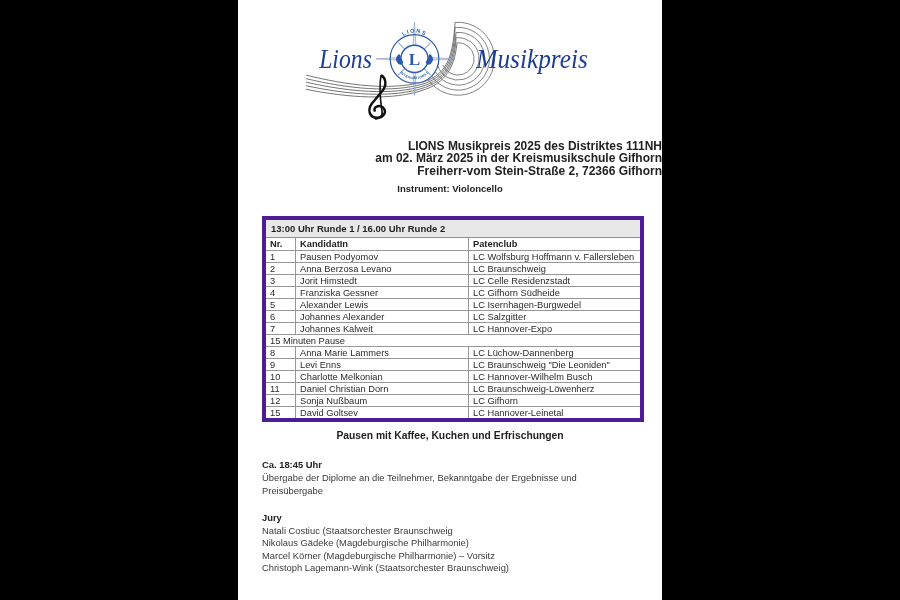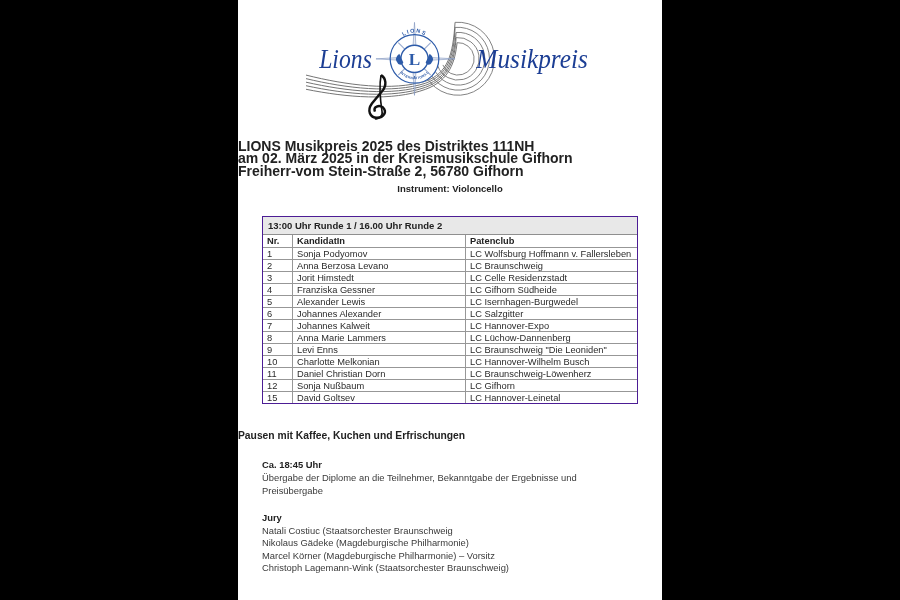--- a/index.html
+++ b/index.html
@@ -5,50 +5,50 @@
   html,body{margin:0;padding:0;}
   body{
     width:900px;height:600px;background:#000;position:relative;overflow:hidden;
     font-family:"Liberation Sans", sans-serif;color:#2a2a2a;
   }
   .page{
     position:absolute;left:238px;top:0;width:424px;height:600px;background:#fff;
   }
   .logo{position:absolute;left:68px;top:14px;width:290px;height:110px;}
   .doc-header{
-    position:absolute;top:140px;left:0;width:100%;text-align:left;
-    font-size:14px;font-weight:bold;line-height:12.3px;color:#222;
+    position:absolute;top:140px;left:0;width:100%;text-align:right;
+    font-size:12px;font-weight:bold;line-height:12.3px;color:#222;
   }
   .instrument{
     position:absolute;top:183px;left:0;width:100%;text-align:center;
     font-size:9.5px;font-weight:bold;color:#222;
   }
   .table-wrap{
     position:absolute;left:24px;top:216px;width:374px;
-    border:1px solid #4c1d95;
+    border:4px solid #4c1d95;
   }
   .band{
     background:#e8e8e8;height:17px;line-height:17px;padding-left:5px;
     font-size:9.5px;font-weight:bold;border-bottom:1px solid #8f8f8f;color:#222;
   }
   table.schedule{
     width:100%;border-collapse:collapse;border-style:hidden;
     font-size:9.3px;table-layout:fixed;
   }
   table.schedule th, table.schedule td{
     border:1px solid #979797;padding:0 0 0 4px;text-align:left;
     white-space:nowrap;overflow:hidden;font-weight:normal;color:#2a2a2a;
   }
   table.schedule th{font-weight:bold;height:12px;color:#222;margin-left:36px;}
   table.schedule td{height:11px;}
   .col-nr{width:25px;}
   .col-name{width:168px;}
   td.pause-cell{text-align:center;padding:0;}
   .pause-note{
-    position:absolute;top:430px;left:0;width:100%;text-align:left;
+    position:absolute;top:430px;left:0;width:100%;text-align:center;
     font-size:10.3px;font-weight:bold;color:#222;
   }
   .time-block{
     position:absolute;left:24px;top:459px;width:346px;
     font-size:9.4px;line-height:12.8px;color:#3a3a3a;
   }
   .time-block .bold-line{font-weight:bold;color:#222;}
   .jury-block{
     position:absolute;left:24px;top:512px;width:360px;
     font-size:9.4px;line-height:12.6px;color:#3a3a3a;
@@ -113,38 +113,38 @@
 
     <g stroke="#111" fill="none">
       <path d="M 74,60 C 79,63 80,70 75,76 L 65,88 C 60,95 63,102 70,102 C 77,102 80,96 76,92 C 72,89 66,91 68,96" stroke-width="2.4"></path>
       <path d="M 74,60 C 72,71 73,83 75,96 C 76,100 72,104 68,103" stroke-width="1.6"></path>
     </g>
   </svg>
 
   <div class="doc-header">
     <div>LIONS Musikpreis 2025 des Distriktes 111NH</div>
     <div>am 02. März 2025 in der Kreismusikschule Gifhorn</div>
-    <div>Freiherr-vom Stein-Straße 2, 56780 Gifhorn</div>
+    <div>Freiherr-vom Stein-Straße 2, 72366 Gifhorn</div>
   </div>
   <div class="instrument">Instrument: Violoncello</div>
 
   <div class="table-wrap">
     <div class="band">13:00 Uhr Runde 1 / 16.00 Uhr Runde 2</div>
     <table class="schedule">
       <thead>
         <tr>
             <th class="col-nr">Nr.</th>
             <th class="col-name">KandidatIn</th>
             <th class="col-club">Patenclub</th>
           </tr>
       </thead>
       <tbody>
           <tr>
             <td class="col-nr">1</td>
-            <td class="col-name">Sonja Podyomov</td>
+            <td class="col-name">Pausen Podyomov</td>
             <td class="col-club">LC Wolfsburg Hoffmann v. Fallersleben</td>
           </tr>
           <tr>
             <td class="col-nr">2</td>
             <td class="col-name">Anna Berzosa Levano</td>
             <td class="col-club">LC Braunschweig</td>
           </tr>
           <tr>
             <td class="col-nr">3</td>
             <td class="col-name">Jorit Himstedt</td>
@@ -162,20 +162,23 @@
           </tr>
           <tr>
             <td class="col-nr">6</td>
             <td class="col-name">Johannes Alexander</td>
             <td class="col-club">LC Salzgitter</td>
           </tr>
           <tr>
             <td class="col-nr">7</td>
             <td class="col-name">Johannes Kalweit</td>
             <td class="col-club">LC Hannover-Expo</td>
+          </tr>
+          <tr>
+            <td colspan="3" class="pause-cell">15 Minuten Pause</td>
           </tr>
           <tr>
             <td class="col-nr">8</td>
             <td class="col-name">Anna Marie Lammers</td>
             <td class="col-club">LC Lüchow-Dannenberg</td>
           </tr>
           <tr>
             <td class="col-nr">9</td>
             <td class="col-name">Levi Enns</td>
             <td class="col-club">LC Braunschweig "Die Leoniden"</td>

